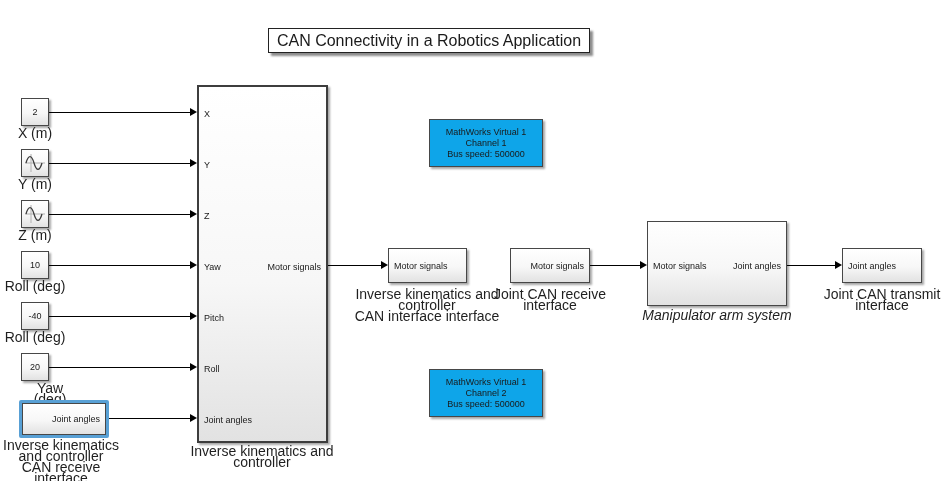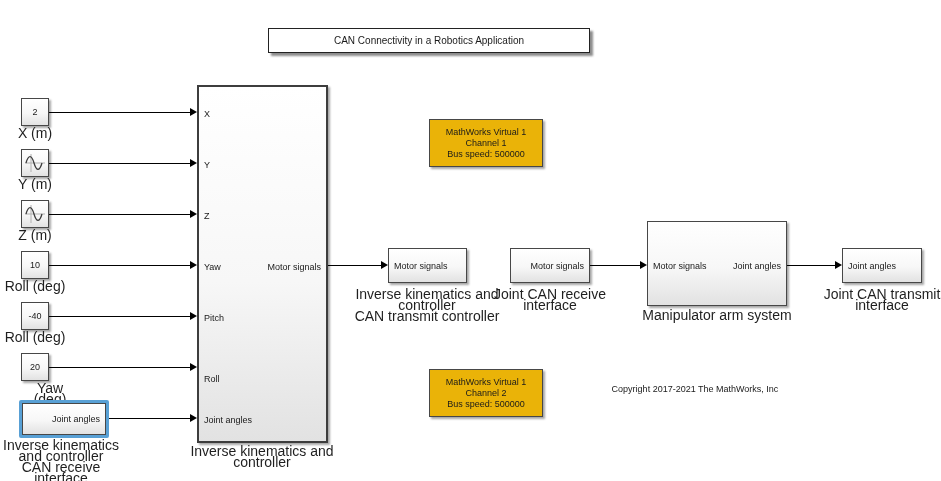--- a/index.html
+++ b/index.html
@@ -6,28 +6,28 @@
   .canvas{
     position:relative;width:941px;height:481px;background:#ffffff;overflow:hidden;
     font-family:"Liberation Sans",sans-serif;color:#1a1a1a;
   }
   *{box-sizing:border-box;}
   .title-box{
     position:absolute;left:268px;top:28px;width:322px;height:25px;
     border:1px solid #222;background:#fff;
     box-shadow:3px 3px 2px rgba(0,0,0,0.45);
     display:flex;align-items:center;justify-content:center;
-    font-size:10px;
+    font-size:16px;
   }
   .block{
     position:absolute;border:1px solid #474747;
     background:linear-gradient(to bottom,#ffffff 0%,#f7f7f7 55%,#e2e2e2 100%);
     box-shadow:2px 2px 2px rgba(0,0,0,0.35);
   }
-  .block.flat{background:#eab308;}
+  .block.flat{background:#0ea5e9;}
   .block.big{border-width:2px;border-color:#3d3d3d;}
   .src-val{
     position:absolute;inset:0;display:flex;align-items:center;justify-content:center;
     font-size:9px;
   }
   .cfg-text{
     position:absolute;inset:0;display:flex;flex-direction:column;
     align-items:center;justify-content:center;font-size:9px;line-height:11px;text-align:center;
   }
   .lbl{
@@ -123,21 +123,21 @@
   <div class="arrow" style="left:190px;top:363px;"></div>
   <div class="wire" style="left:109px;top:418px;width:81px;"></div>
   <div class="arrow" style="left:190px;top:414px;"></div>
 
   <div class="block big" style="left:197px;top:85px;width:131px;height:358px;">
     <span class="portlbl in" style="top:27px;">X</span>
     <span class="portlbl in" style="top:78px;">Y</span>
     <span class="portlbl in" style="top:129px;">Z</span>
     <span class="portlbl in" style="top:180px;">Yaw</span>
     <span class="portlbl in" style="top:231px;">Pitch</span>
-    <span class="portlbl in" style="top:292px;">Roll</span>
+    <span class="portlbl in" style="top:282px;">Roll</span>
     <span class="portlbl in" style="top:333px;">Joint angles</span>
     <span class="portlbl out" style="top:180px;">Motor signals</span>
   </div>
   <div class="lbl" style="left:162px;top:446px;width:200px;">Inverse kinematics and controller</div>
 
   <div class="block flat" style="left:429px;top:119px;width:114px;height:48px;">
     <div class="cfg-text">
       <div>MathWorks Virtual 1</div>
       <div>Channel 1</div>
       <div>Bus speed: 500000</div>
@@ -153,40 +153,39 @@
   </div>
 
   <div class="wire" style="left:328px;top:265px;width:53px;"></div>
   <div class="arrow" style="left:381px;top:261px;"></div>
 
   <div class="block" style="left:388px;top:248px;width:79px;height:35px;">
     <span class="portlbl in" style="top:50%;">Motor signals</span>
   </div>
   <div class="lbl" style="left:352px;top:289px;width:150px;">
     <div>Inverse kinematics and controller</div>
-    <div>CAN transmit controller</div>
+    <div>CAN interface interface</div>
   </div>
 
   <div class="block" style="left:510px;top:248px;width:80px;height:35px;">
     <span class="portlbl out" style="top:50%;">Motor signals</span>
   </div>
   <div class="lbl" style="left:475px;top:289px;width:150px;">Joint CAN receive interface</div>
 
   <div class="wire" style="left:590px;top:265px;width:50px;"></div>
   <div class="arrow" style="left:640px;top:261px;"></div>
 
   <div class="block" style="left:647px;top:221px;width:140px;height:85px;">
     <span class="portlbl in" style="top:44px;">Motor signals</span>
     <span class="portlbl out" style="top:44px;">Joint angles</span>
   </div>
-  <div class="lbl" style="left:642px;top:310px;width:150px;">Manipulator arm system</div>
+  <div class="lbl" style="left:642px;top:310px;width:150px;font-style:italic;">Manipulator arm system</div>
 
   <div class="wire" style="left:787px;top:265px;width:48px;"></div>
   <div class="arrow" style="left:835px;top:261px;"></div>
 
   <div class="block" style="left:842px;top:248px;width:80px;height:35px;">
     <span class="portlbl in" style="top:50%;">Joint angles</span>
   </div>
   <div class="lbl" style="left:807px;top:289px;width:150px;">Joint CAN transmit interface</div>
 
-  <div class="copyright">Copyright 2017-2021 The MathWorks, Inc</div>
 
 </div>
 
 </body></html>

